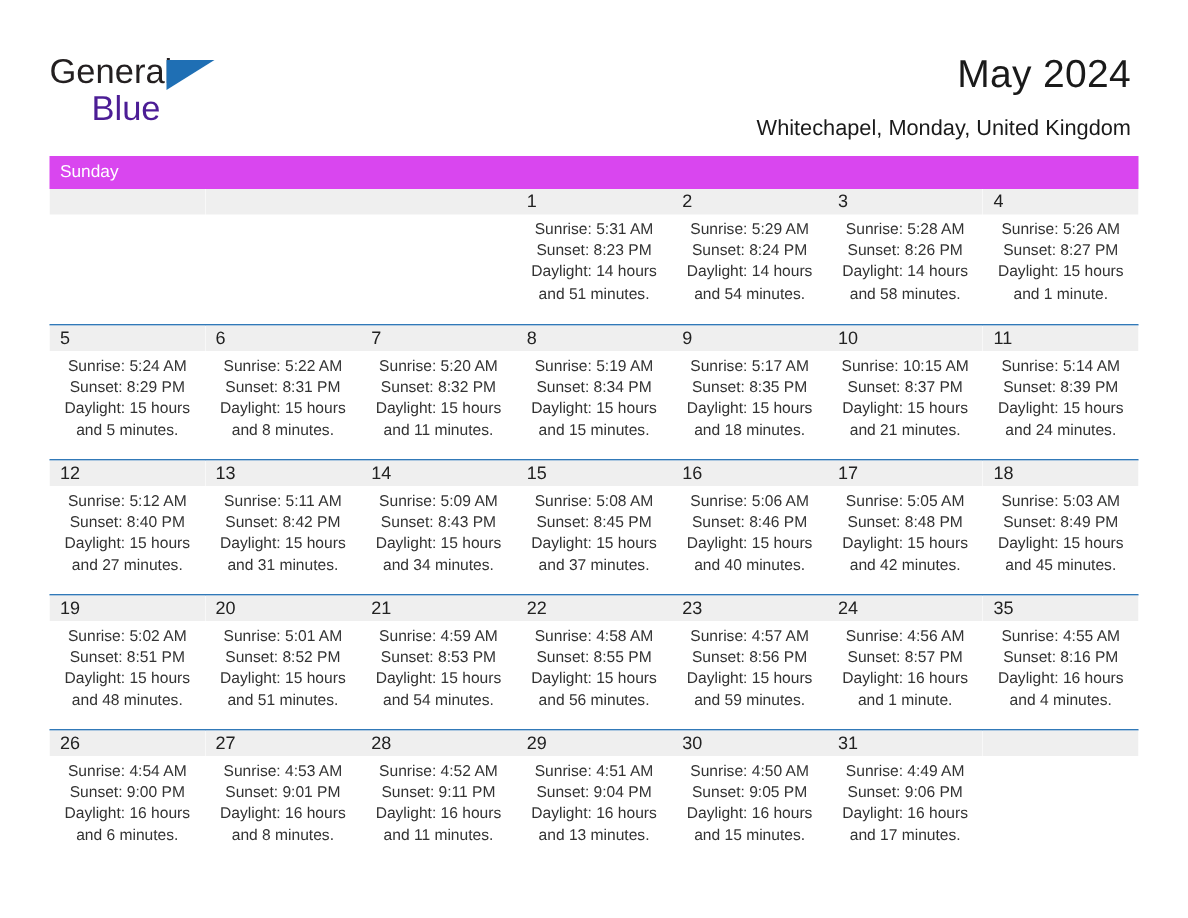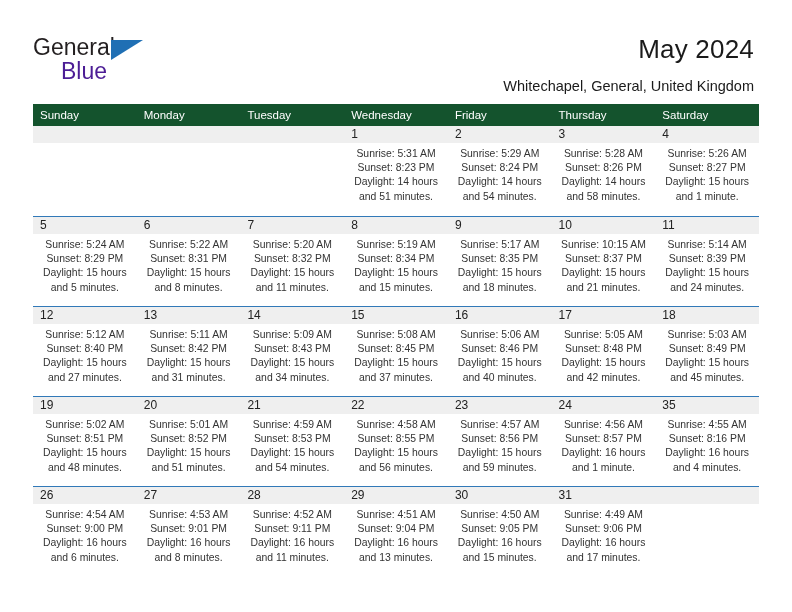--- a/index.html
+++ b/index.html
@@ -82,22 +82,23 @@
 
   
   .cal {
     position: absolute;
     left: 33px;
     top: 104px;
     width: 726px;
   }
   .cal-head {
     display: flex;
-    background: #14532d;
+    background: #d946ef;
     height: 22px;
+    flex-direction: column;
   }
   .cal-head .hcell {
     flex: 1 1 0;
     color: #ffffff;
     font-size: 11.5px;
     line-height: 22px;
     padding-left: 7px;
     box-sizing: border-box;
     white-space: nowrap;
   }
@@ -142,21 +143,21 @@
 
   <div class="top">
 
     <div class="brand">
       <span class="brand-general">General</span>
       <span class="brand-tri"></span>
       <span class="brand-blue">Blue</span>
     </div>
 
     <div class="title">May 2024</div>
-    <div class="subtitle">Whitechapel, General, United Kingdom</div>
+    <div class="subtitle">Whitechapel, Monday, United Kingdom</div>
   </div>
 
   <div class="cal">
 
     <div class="cal-head">
       <div class="hcell">Sunday</div>
       <div class="hcell">Monday</div>
       <div class="hcell">Tuesday</div>
       <div class="hcell">Wednesday</div>
       <div class="hcell">Friday</div>

